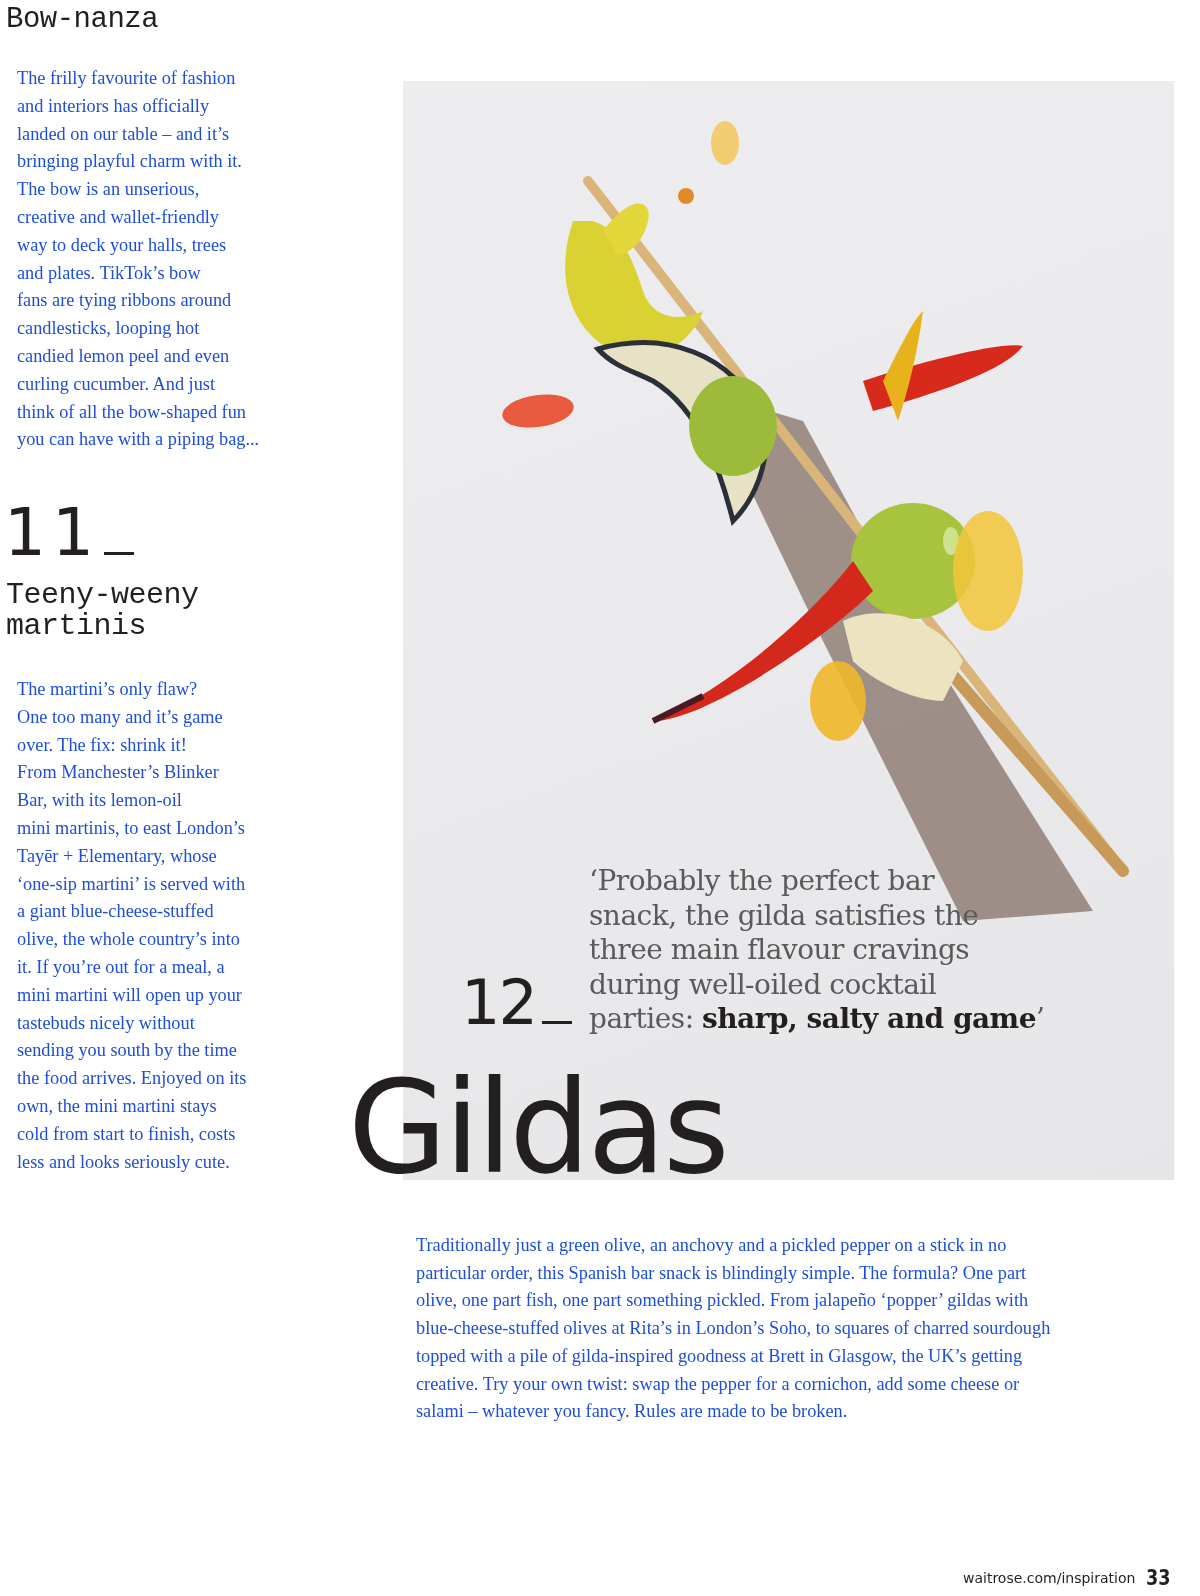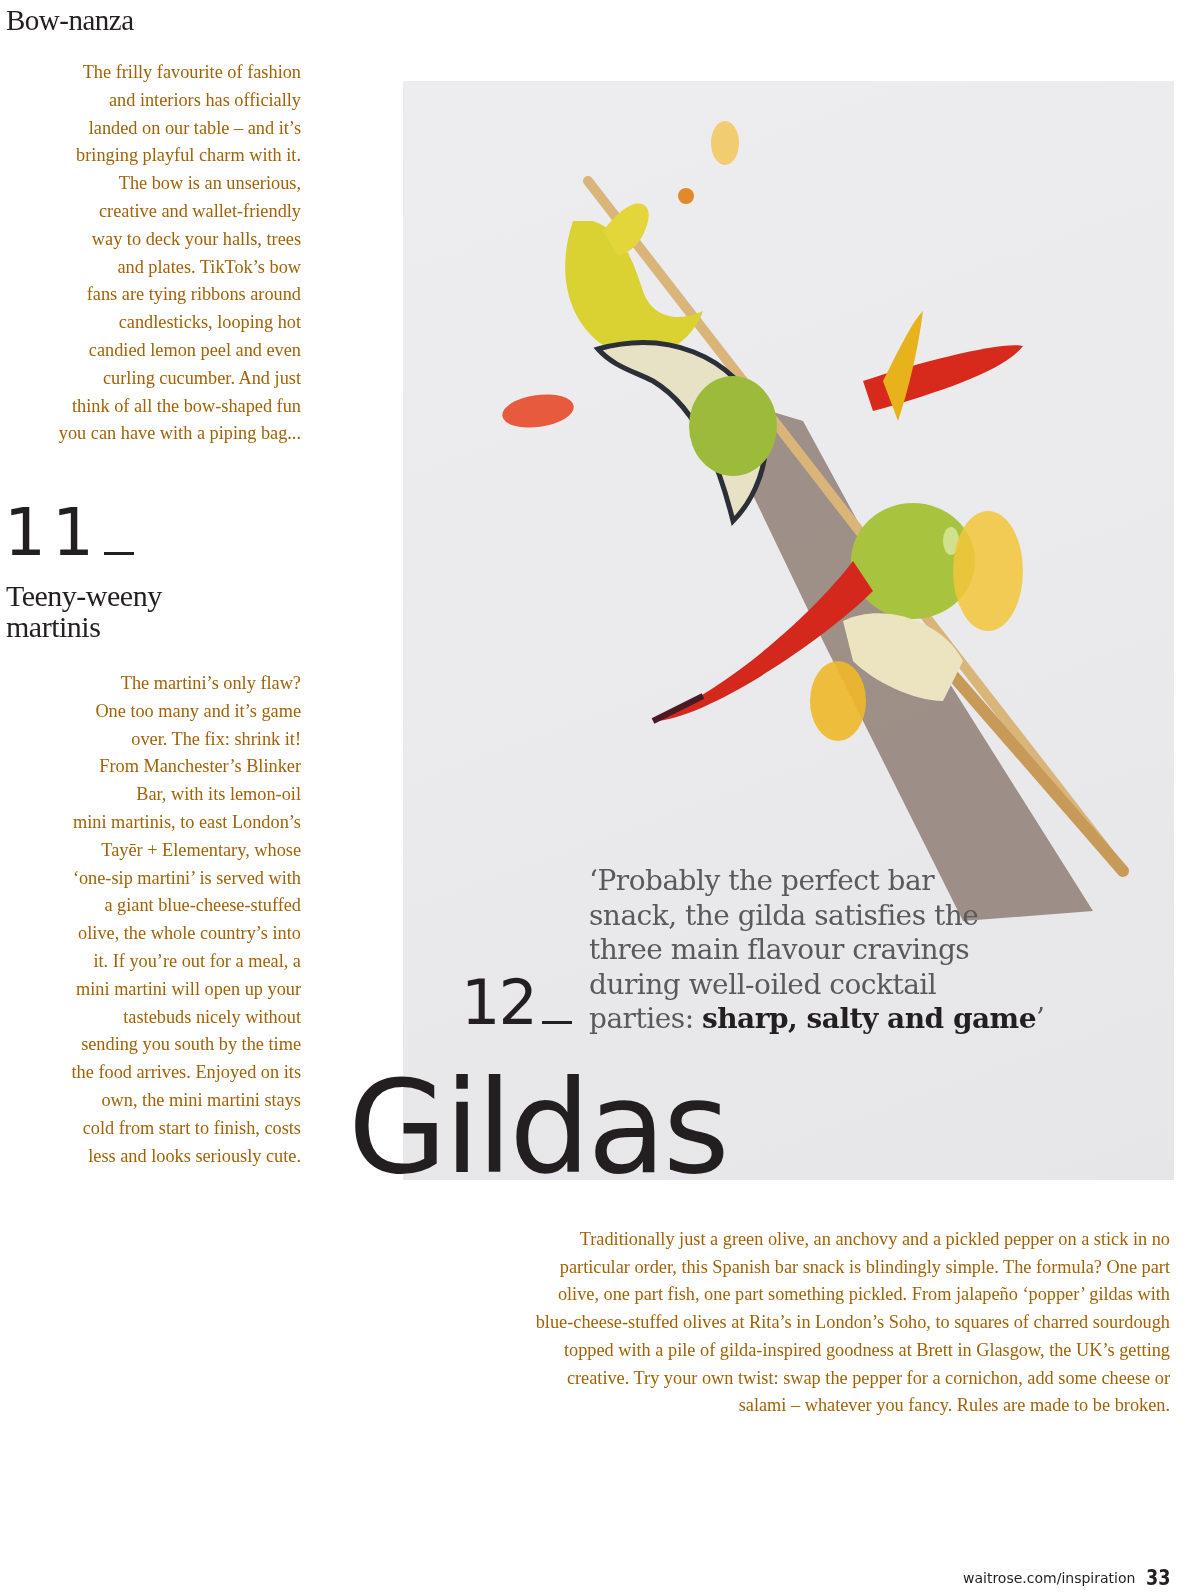--- a/index.html
+++ b/index.html
@@ -1,22 +1,22 @@
 <!DOCTYPE html>
 <html><head>
 <meta charset="utf-8">
 <style>
   html, body { margin: 0; padding: 0; background: #ffffff; }
   body { width: 1200px; height: 1596px; position: relative; overflow: hidden;
          font-family: "DejaVu Serif", serif; color: #231f20; }
-  .heading { font-family: Liberation Serif, serif; font-weight: normal;
+  .heading { font-family: Liberation Mono, monospace; font-weight: normal;
              letter-spacing: -0.5px; color: #231f20; margin: 0; }
   .h-bow { position: absolute; left: 6px; top: 2px; font-size: 29px; line-height: 36px; }
   .body-text { font-family: "Liberation Serif", serif; font-size: 18.3px; line-height: 27.8px;
-               color: #a16207; margin: 6px; white-space: pre-line; text-align: right; }
+               color: #1d4ed8; margin: 12px; white-space: pre-line; }
   .p-bow { position: absolute; left: 5px; top: 53px; width: 290px; }
 
   .num-11 { position: absolute; left: 4px; top: 500px; font-family: "DejaVu Sans", sans-serif;
             font-size: 66px; line-height: 66px; font-weight: 400; letter-spacing: 6px; color: #231f20; }
   .num-11 .uscore { display: inline-block; width: 30px; height: 3px; background: #231f20;
                     vertical-align: baseline; margin-left: 4px; }
   .h-teeny { position: absolute; left: 6px; top: 580px; font-size: 30px; line-height: 31px; }
   .p-teeny { position: absolute; left: 5px; top: 664px; width: 290px; }
 
   .photo { position: absolute; left: 403px; top: 81px; width: 771px; height: 1099px;

